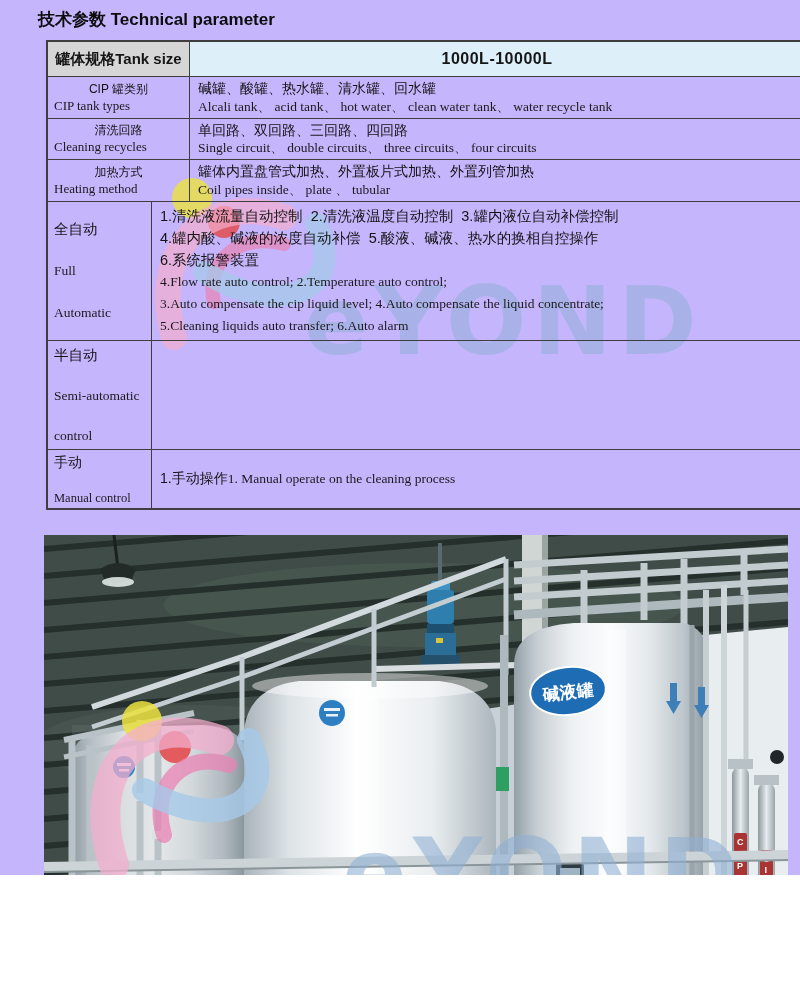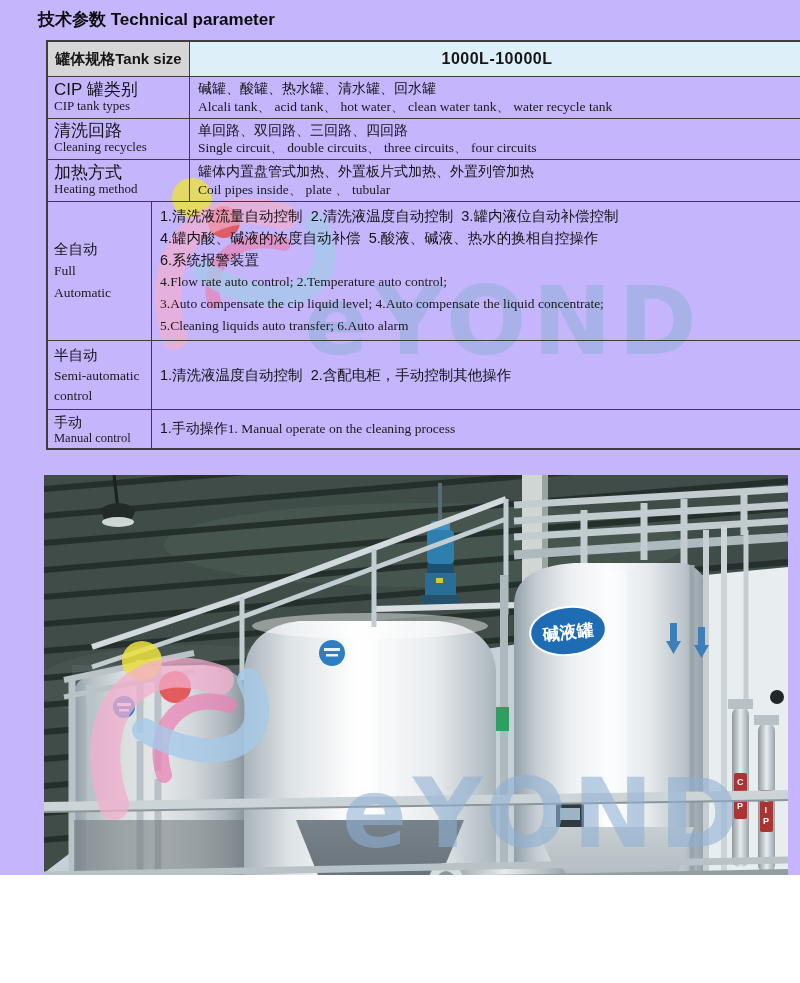--- a/index.html
+++ b/index.html
@@ -19,27 +19,27 @@
   .hdr .c1 .hlabel{font-weight:bold;font-size:15px;}
   .hval{flex:1;background:#ddeff9;display:flex;align-items:center;justify-content:center;
         font-weight:bold;font-size:16px;letter-spacing:0.5px;}
   .content{flex:1;padding:2px 8px;display:flex;flex-direction:column;justify-content:center;
            box-sizing:border-box;}
   .zh{font-family:"Liberation Sans",sans-serif;font-size:14px;line-height:18.5px;
       white-space:pre-wrap;color:#141414;}
   .en{font-family:"Liberation Serif",serif;font-size:13.5px;line-height:18px;
       white-space:pre-wrap;color:#1a1a1a;}
   .r-cip{min-height:37px;} .r-clean{min-height:37px;} .r-heat{min-height:40px;}
-  .c1 .zh{font-size:17px;line-height:17px;}
+  .c1 .zh{font-size:12px;line-height:17px;text-align:center;}
   .c1 .en{font-size:13px;line-height:16px;}
   .auto-right{flex:1;display:flex;flex-direction:column;}
   .mode{display:flex;border-top:1.5px solid #3e3e3e;}
   .mode:first-child{border-top:none;}
   .mlabel{width:104px;flex:0 0 104px;border-right:1.5px solid #3e3e3e;padding:3px 6px;
-          display:flex;flex-direction:column;justify-content:center;box-sizing:border-box;}
+          display:flex;flex-direction:column;justify-content:center;box-sizing:border-box;gap:20px;}
   .mlabel .zh{font-size:14px;line-height:18px;}
   .mlabel .en{font-size:12.5px;line-height:14.5px;}
   .mcontent{flex:1;padding:3px 8px;display:flex;flex-direction:column;justify-content:center;
             box-sizing:border-box;}
   .m-full{min-height:132px;} .m-semi{min-height:49px;} .m-manual{min-height:38px;}
   .m-full .zh{font-size:14.5px;line-height:22px;}
   .m-full .en{font-size:13.5px;line-height:22px;}
   .m-semi .zh{font-size:14.5px;line-height:22px;}
   .m-semi .en{font-size:13.5px;line-height:20px;}
   .inline-line{display:flex;align-items:baseline;}
@@ -124,21 +124,20 @@
             </div>
           </div>
 
           <div class="mode m-semi">
             <div class="mlabel">
               <span class="zh">半自动</span>
               <span class="en">Semi-automatic</span>
               <span class="en">control</span>
             </div>
             <div class="mcontent">
-              <span class="zh">1.清洗液温度自动控制  2.含配电柜，手动控制其他操作</span>
             </div>
           </div>
 
           <div class="mode m-manual">
             <div class="mlabel">
               <span class="zh">手动</span>
               <span class="en">Manual control</span>
             </div>
             <div class="mcontent">
               <span class="inline-line">

